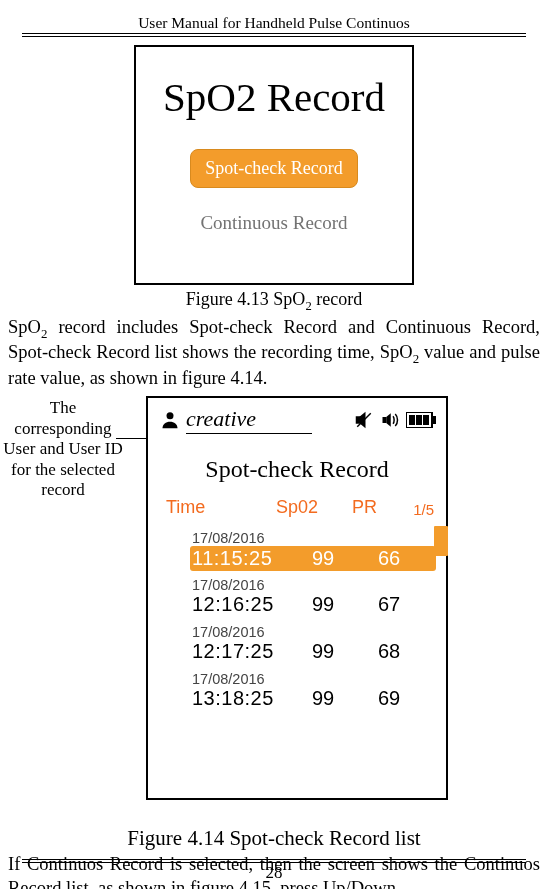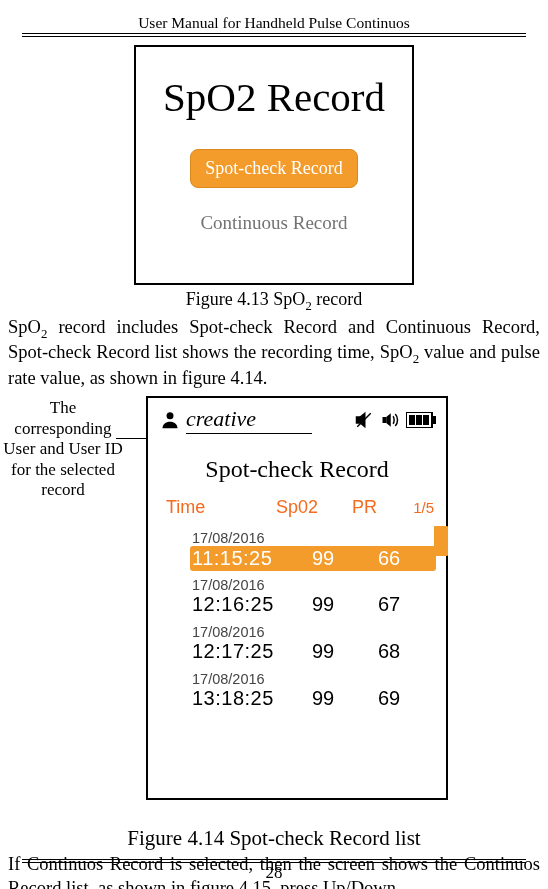--- a/index.html
+++ b/index.html
@@ -133,21 +133,21 @@
       gap: 6px;
     }
     .screen2-title {
       text-align: center;
       font-family: "Times New Roman", serif;
       font-size: 24px;
       margin: 18px 0 14px 0;
     }
     .cols {
       display: flex;
-      align-items: center;
+      align-items: flex-end;
       color: #f36b1f;
       font-size: 18px;
       padding: 0 12px 6px 18px;
     }
     .col-time { width: 110px; }
     .col-spo2 { width: 76px; text-align: left; }
     .col-pr { width: 40px; text-align: left; }
     .col-page { flex: 1; text-align: right; font-size: 15px; }
     .records {
       position: relative;

